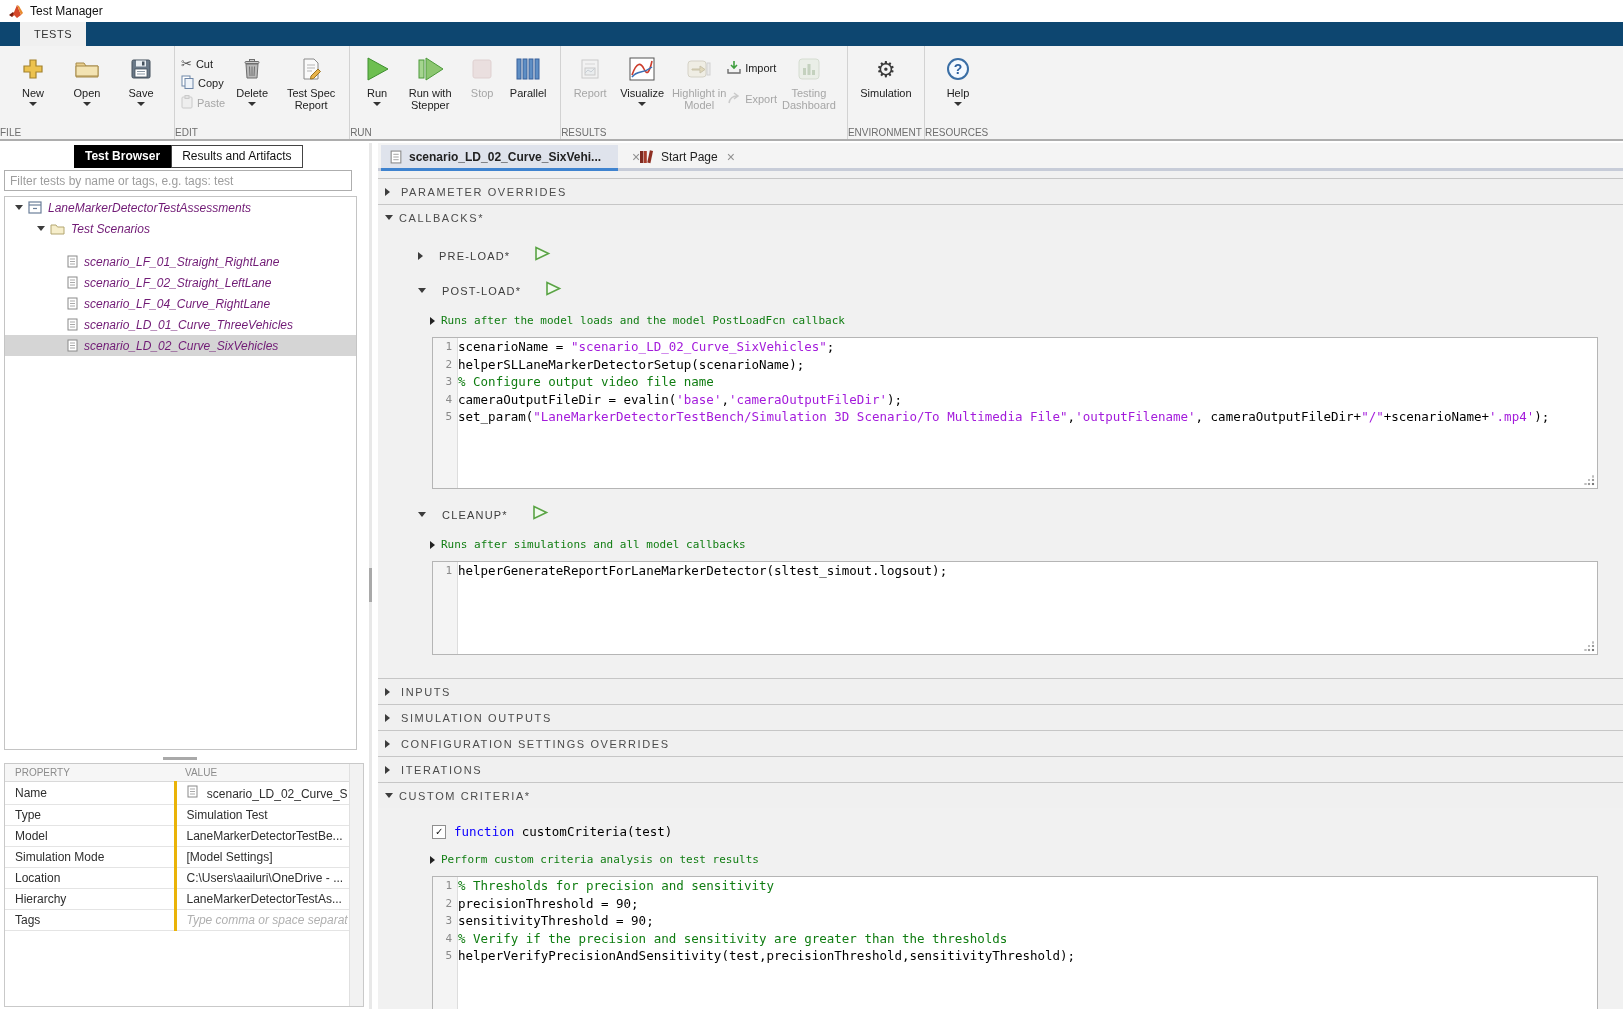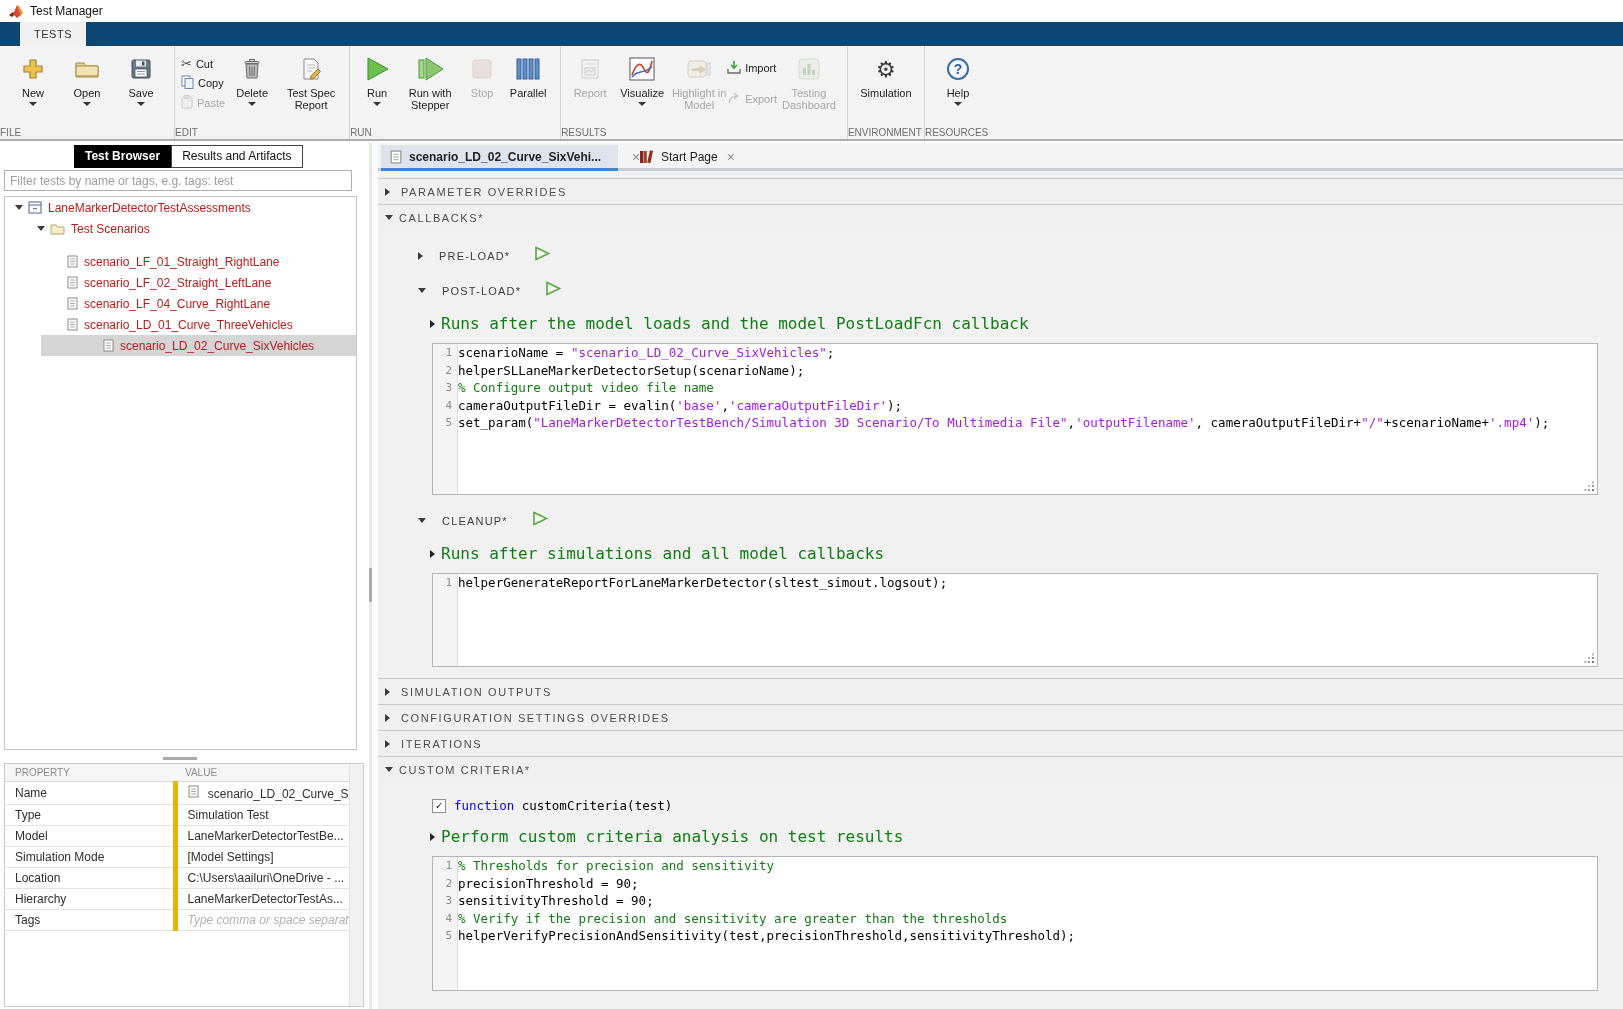--- a/index.html
+++ b/index.html
@@ -44,38 +44,38 @@
   .lptab.active { background:#000; color:#fff; border-color:#000; font-weight:bold; }
 
   .filterwrap { position:absolute; top:27px; left:4px; right:26px; }
   .filterinput { width:100%; height:21px; border:1px solid #aeaeae; font-size:12px; padding:0 5px;
     font-family:"Liberation Sans",sans-serif; color:#333; background:#fff; }
   .filterinput::placeholder { color:#9d9d9d; }
 
   
   .treebox { position:absolute; top:53px; left:4px; right:21px; height:554px; border:1px solid #c4c4c4;
     background:#fff; overflow:hidden; }
-  .trow { height:21px; display:flex; align-items:center; font-size:12px; color:#b91c1c; white-space:nowrap; }
+  .trow { height:21px; display:flex; align-items:center; font-size:12px; color:#701a75; white-space:nowrap;font-style:italic; }
   .trow.sel { background:#d5d5d5; }
   .tri-d { width:0; height:0; border-left:4px solid transparent; border-right:4px solid transparent;
     border-top:5px solid #3c3c3c; margin-right:5px; }
   .tri-r { width:0; height:0; border-top:4px solid transparent; border-bottom:4px solid transparent;
     border-left:5px solid #3c3c3c; margin-right:5px; }
   .ticon { margin-right:6px; display:inline-flex; }
 
   
   .hsplit { position:absolute; top:612px; left:0; right:18px; height:6px; }
   .hsplit .hhandle { margin:2px auto 0 auto; width:34px; height:3px; background:#a9a9a9; }
   .propbox { position:absolute; top:620px; left:4px; right:14px; bottom:2px; border:1px solid #c9c9c9; background:#fff; }
   .proptable { width:100%; border-collapse:collapse; }
   .proptable th { font-size:10px; color:#8c8c8c; text-align:left; font-weight:normal;
     background:#f6f6f6; border-bottom:1px solid #d9d9d9; padding:3px 0 3px 10px; }
   .proptable td { font-size:12px; color:#2e2e2e; border-bottom:1px solid #e4e4e4; padding:3px 0 3px 10px;
     height:21px; white-space:nowrap; overflow:hidden; }
-  .proptable td.val { border-left:5px solid #eab308; max-width:160px; }
+  .proptable td.val { border-left:3px solid #eab308; max-width:160px; }
   .proptable col.c1 { width:170px; }
   .propsb { position:absolute; top:0; right:0; bottom:0; width:14px; background:#f2f2f2; border-left:1px solid #e0e0e0; }
   .placeholder { color:#b0b0b0; font-style:italic; }
   .cbx { display:inline-flex; width:14px; height:14px; border:1px solid #8f8f8f; background:#fff;
     align-items:center; justify-content:center; font-size:11px; color:#111; vertical-align:middle; }
 
   
   .mtabbar { position:relative; height:28px; background:#f4f4f4; }
   .mtabbar .baseline { position:absolute; left:0; right:0; bottom:0; height:3px; background:#c7ccd8; }
   .mtab { position:absolute; top:2px; height:23px; display:flex; align-items:center; gap:7px;
@@ -91,21 +91,21 @@
     background:#f0f0f0; }
   .sechead .slabel { font-size:11px; letter-spacing:1.6px; color:#4c4c4c; margin-left:6px; }
   .secgap { height:7px; }
   .cbody { padding-left:40px; }
 
   .cbrow { display:flex; align-items:center; gap:10px; margin-top:16px; }
   .cbrow .clabel { font-size:11px; letter-spacing:1.2px; color:#3d3d3d; margin-left:6px; }
   .runbtn { margin-left:14px; }
 
   .descline { display:flex; align-items:center; margin:14px 0 0 12px; gap:6px;
-    font-family:"DejaVu Sans Mono", monospace; font-size:16px; color:#107d12; }
+    font-family:"DejaVu Sans Mono", monospace; font-size:11px; color:#107d12; }
   .descline .tri-r { border-left-color:#222; margin-right:0; }
 
   
   .codebox { position:relative; margin:10px 0 0 14px; background:#fff; border:1px solid #b5b5b5; overflow:hidden; }
   .gutterbg { position:absolute; left:0; top:0; bottom:0; width:25px; background:#f4f4f4; border-right:1px solid #ddd; }
   .cl { position:relative; display:flex; line-height:17.5px; font-family:"DejaVu Sans Mono", monospace; font-size:12.5px; }
   .ln { width:25px; flex:0 0 25px; text-align:right; padding-right:6px; color:#8a8a8a; font-size:11px; }
   .ct { white-space:pre; color:#000; }
   .ct .str { color:#a31bdb; }
   .ct .cmt { color:#107d12; }
@@ -428,21 +428,21 @@
       <span class="ticon">
           <svg width="11" height="13" viewBox="0 0 11 13">
             <rect x="1" y="1" width="9" height="11" fill="#fff" stroke="#8a8a8a"></rect>
             <line x1="3" y1="4" x2="8" y2="4" stroke="#a9a9a9"></line>
             <line x1="3" y1="6.5" x2="8" y2="6.5" stroke="#a9a9a9"></line>
             <line x1="3" y1="9" x2="8" y2="9" stroke="#a9a9a9"></line>
           </svg>
         </span>
       <span>scenario_LD_01_Curve_ThreeVehicles</span>
     </div>
-    <div class="trow sel" style="padding-left:62px;margin-left:36px;">
+    <div class="trow sel" style="padding-left:62px;">
       <span class="ticon">
           <svg width="11" height="13" viewBox="0 0 11 13">
             <rect x="1" y="1" width="9" height="11" fill="#fff" stroke="#8a8a8a"></rect>
             <line x1="3" y1="4" x2="8" y2="4" stroke="#a9a9a9"></line>
             <line x1="3" y1="6.5" x2="8" y2="6.5" stroke="#a9a9a9"></line>
             <line x1="3" y1="9" x2="8" y2="9" stroke="#a9a9a9"></line>
           </svg>
         </span>
       <span>scenario_LD_02_Curve_SixVehicles</span>
     </div>
@@ -628,20 +628,24 @@
               <span class="ln">1</span>
               <span class="ct"><span>helperGenerateReportForLaneMarkerDetector(sltest_simout.logsout);</span></span>
             </div>
           </div>
         <div class="grip"></div>
       </div>
     </div>
 
     <div class="sechead">
       <span class="tri-r"></span>
+      <span class="slabel">INPUTS</span>
+    </div>
+    <div class="sechead">
+      <span class="tri-r"></span>
       <span class="slabel">SIMULATION OUTPUTS</span>
     </div>
     <div class="sechead">
       <span class="tri-r"></span>
       <span class="slabel">CONFIGURATION SETTINGS OVERRIDES</span>
     </div>
     <div class="sechead">
       <span class="tri-r"></span>
       <span class="slabel">ITERATIONS</span>
     </div>

